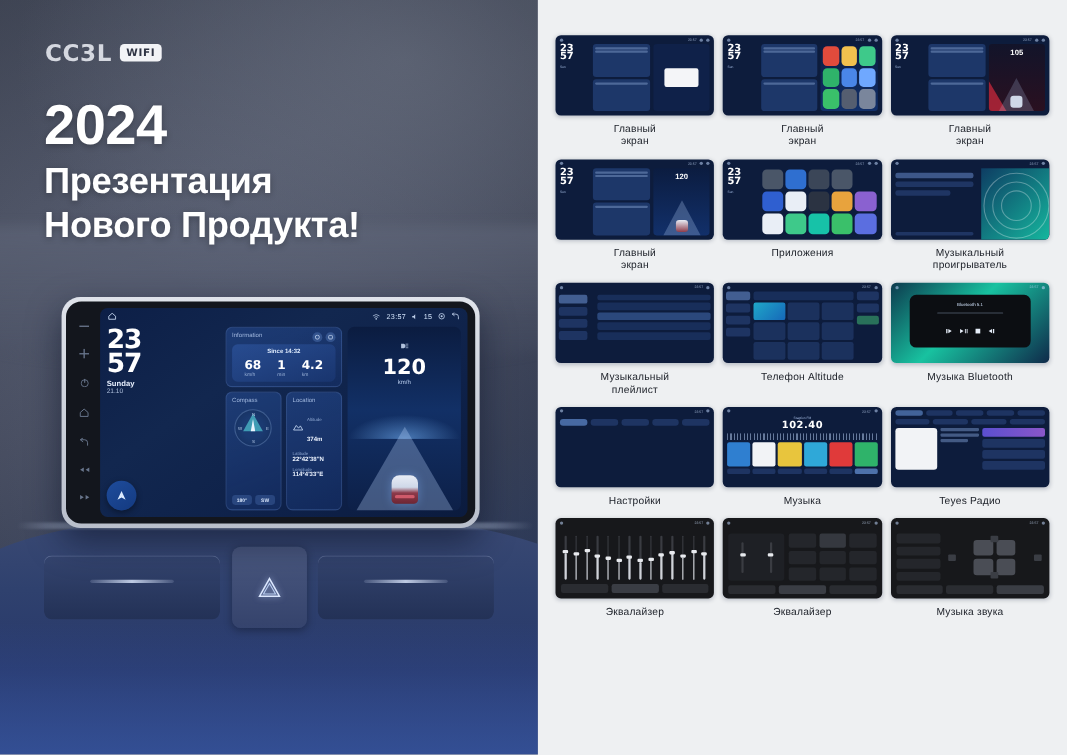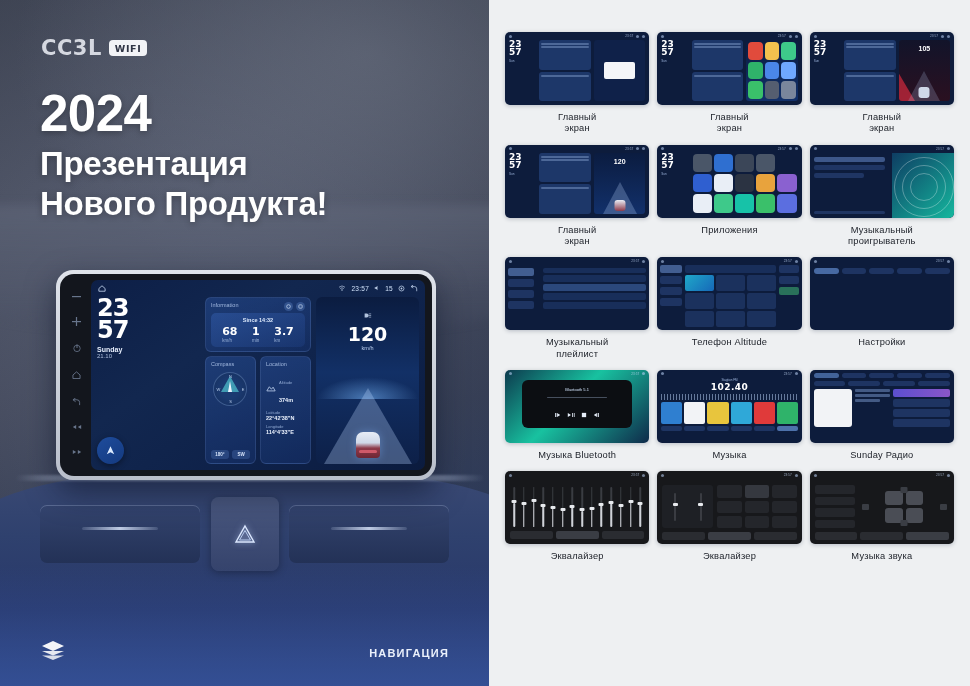--- a/index.html
+++ b/index.html
@@ -493,21 +493,21 @@
                     <div class="stats">
                       <div class="stat">
                         <div class="v">68</div>
                         <div class="u">km/h</div>
                       </div>
                       <div class="stat">
                         <div class="v">1</div>
                         <div class="u">min</div>
                       </div>
                       <div class="stat">
-                        <div class="v">3.7</div>
+                        <div class="v">4.2</div>
                         <div class="u">km</div>
                       </div>
                     </div>
                   </div>
                 </div>
 
                 <div class="two-cards">
                   <div class="card">
                     <div class="card-title">Compass</div>
                     <div class="compass-dial">
@@ -556,30 +556,20 @@
                 <div class="road"></div>
                 <div class="mini-car"></div>
               </div>
             </div>
 
           </div>
         </div>
       </div>
     </div>
 
-    <div class="bottom-bar">
-      <span class="stack-icon">
-        <svg width="26" height="22" viewBox="0 0 26 22">
-          <path d="M13 1 L24 6 L13 11 L2 6 Z" fill="#ffffff"></path>
-          <path d="M13 11 L24 11 L13 15.5 L2 11 Z" fill="#ffffff" opacity=".92"></path>
-          <path d="M13 15.5 L24 15.5 L13 20 L2 15.5 Z" fill="#ffffff" opacity=".85"></path>
-        </svg>
-      </span>
-      <span class="nav-label">НАВИГАЦИЯ</span>
-    </div>
   </div>
 
   <div class="right">
     <div class="grid">
 
       <div class="cell">
         <div class="thumb">
           <div class="t-bar">
               <span class="dot"></span>
               <span class="sp"></span>
@@ -842,44 +832,20 @@
                 <div class="pl-item"></div>
                 <div class="pl-item"></div>
                 <div class="pl-item" style="background:rgba(60,170,110,.6)"></div>
               </div>
           </div>
         </div>
         <div class="cap"><span>Телефон Altitude</span></div>
       </div>
 
       <div class="cell">
-        <div class="thumb">
-          <div class="t-bar">
-              <span class="dot"></span>
-              <span class="sp"></span>
-              <span class="tx">23:57</span>
-              <span class="dot"></span>
-            </div>
-          <div class="set-chips">
-            <span class="set-chip act"></span>
-              <span class="set-chip"></span>
-              <span class="set-chip"></span>
-              <span class="set-chip"></span>
-              <span class="set-chip"></span>
-          </div>
-          <div class="set-row">
-            <div class="set-tile on"></div>
-            <div class="set-tile"></div>
-            <div class="set-tile"></div>
-          </div>
-        </div>
-        <div class="cap"><span>Настройки</span></div>
-      </div>
-
-      <div class="cell">
         <div class="thumb" style="background:linear-gradient(135deg,#0d3a4e,#18c2a0 45%,#0f2a4a)">
           <div class="t-bar">
               <span class="dot"></span>
               <span class="sp"></span>
               <span class="tx">23:57</span>
               <span class="dot"></span>
             </div>
           <div class="bt-card">
             <div class="bt-t">Bluetooth 5.1</div>
             <div style="width:55%;height:1.5px;background:rgba(180,200,235,.35);border-radius:1px;margin-top:2px"></div>
@@ -903,20 +869,44 @@
       </div>
 
       <div class="cell">
         <div class="thumb">
           <div class="t-bar">
               <span class="dot"></span>
               <span class="sp"></span>
               <span class="tx">23:57</span>
               <span class="dot"></span>
             </div>
+          <div class="set-chips">
+            <span class="set-chip act"></span>
+              <span class="set-chip"></span>
+              <span class="set-chip"></span>
+              <span class="set-chip"></span>
+              <span class="set-chip"></span>
+          </div>
+          <div class="set-row">
+            <div class="set-tile on"></div>
+            <div class="set-tile"></div>
+            <div class="set-tile"></div>
+          </div>
+        </div>
+        <div class="cap"><span>Настройки</span></div>
+      </div>
+
+      <div class="cell">
+        <div class="thumb">
+          <div class="t-bar">
+              <span class="dot"></span>
+              <span class="sp"></span>
+              <span class="tx">23:57</span>
+              <span class="dot"></span>
+            </div>
           <div class="radio-sub">Stagtion FM</div>
           <div class="radio-freq">102.40</div>
           <div class="radio-scale"></div>
           <div class="radio-tiles">
             <div class="radio-tile" style="background:#2f7fd0"></div>
             <div class="radio-tile" style="background:#f2f3f6"></div>
             <div class="radio-tile" style="background:#e8c53d"></div>
             <div class="radio-tile" style="background:#2fa8d8"></div>
             <div class="radio-tile" style="background:#e03a3a"></div>
             <div class="radio-tile" style="background:#2fb36a"></div>
@@ -956,21 +946,21 @@
                 <span class="ty-line" style="width:70%"></span>
               </div>
             <div class="ty-list">
               <div class="ty-li hi"></div>
                 <div class="ty-li"></div>
                 <div class="ty-li"></div>
                 <div class="ty-li"></div>
             </div>
           </div>
         </div>
-        <div class="cap"><span>Sunday Радио</span></div>
+        <div class="cap"><span>Teyes Радио</span></div>
       </div>
 
       <div class="cell">
         <div class="thumb dark">
           <div class="t-bar">
               <span class="dot"></span>
               <span class="sp"></span>
               <span class="tx">23:57</span>
               <span class="dot"></span>
             </div>

